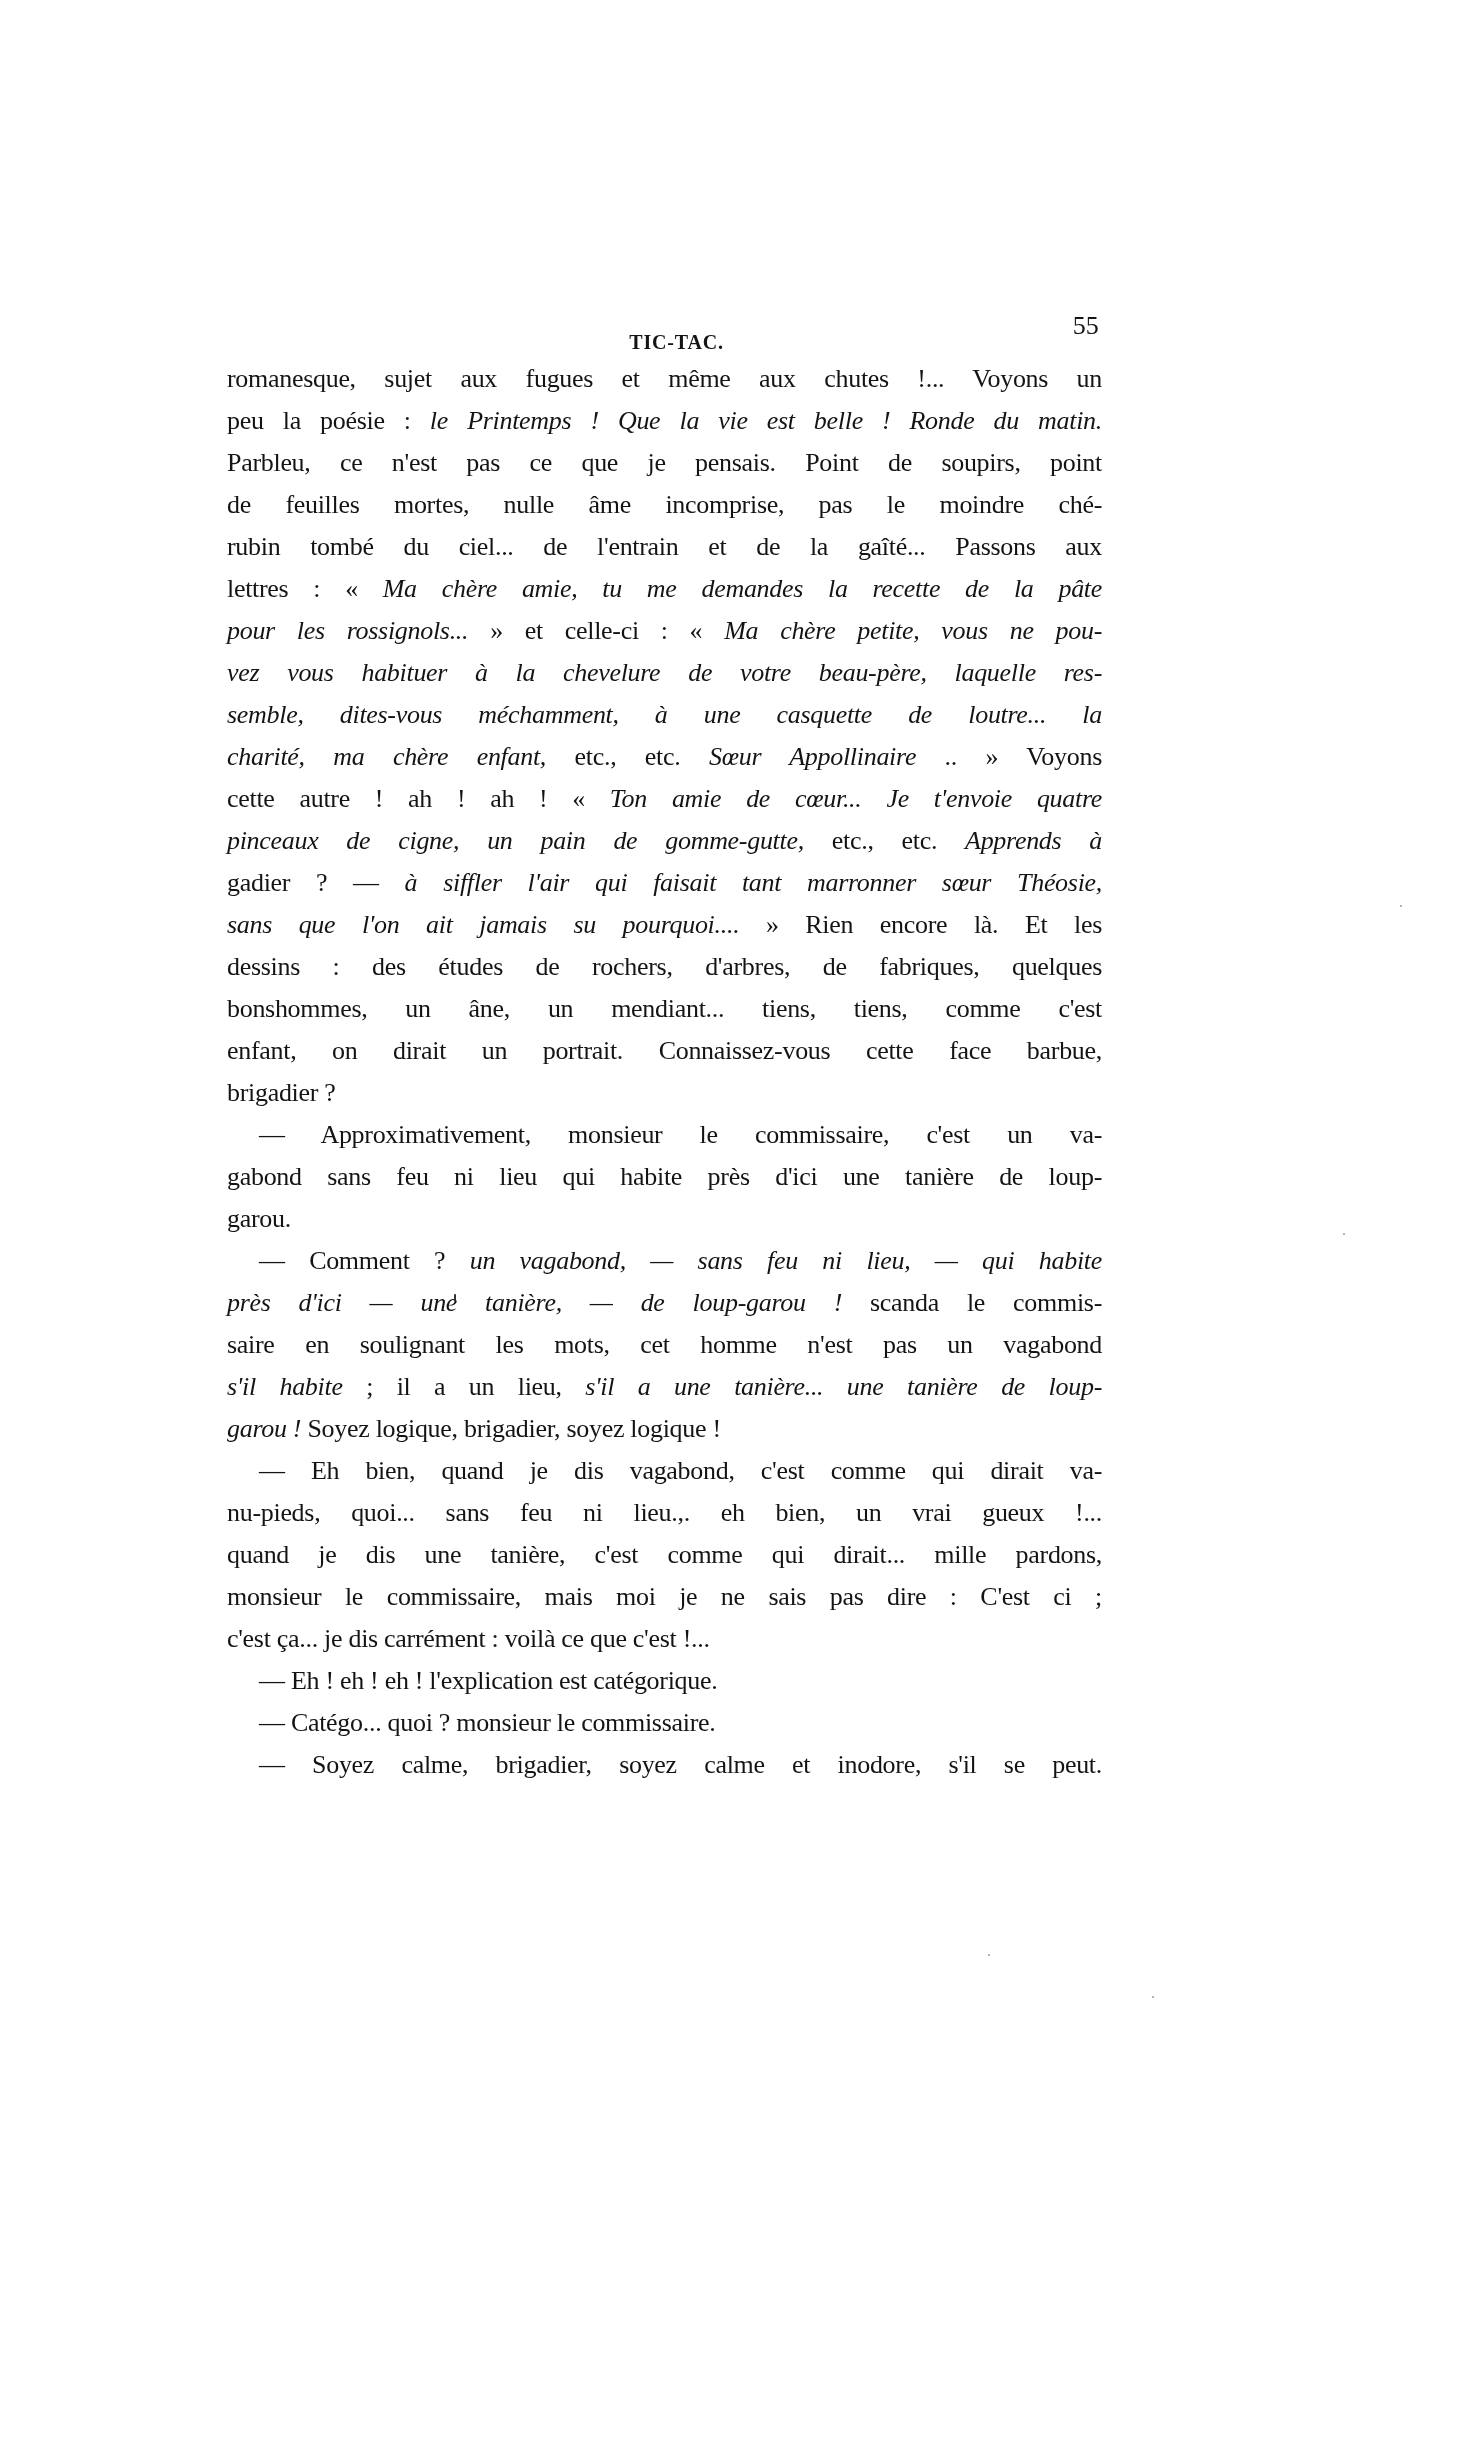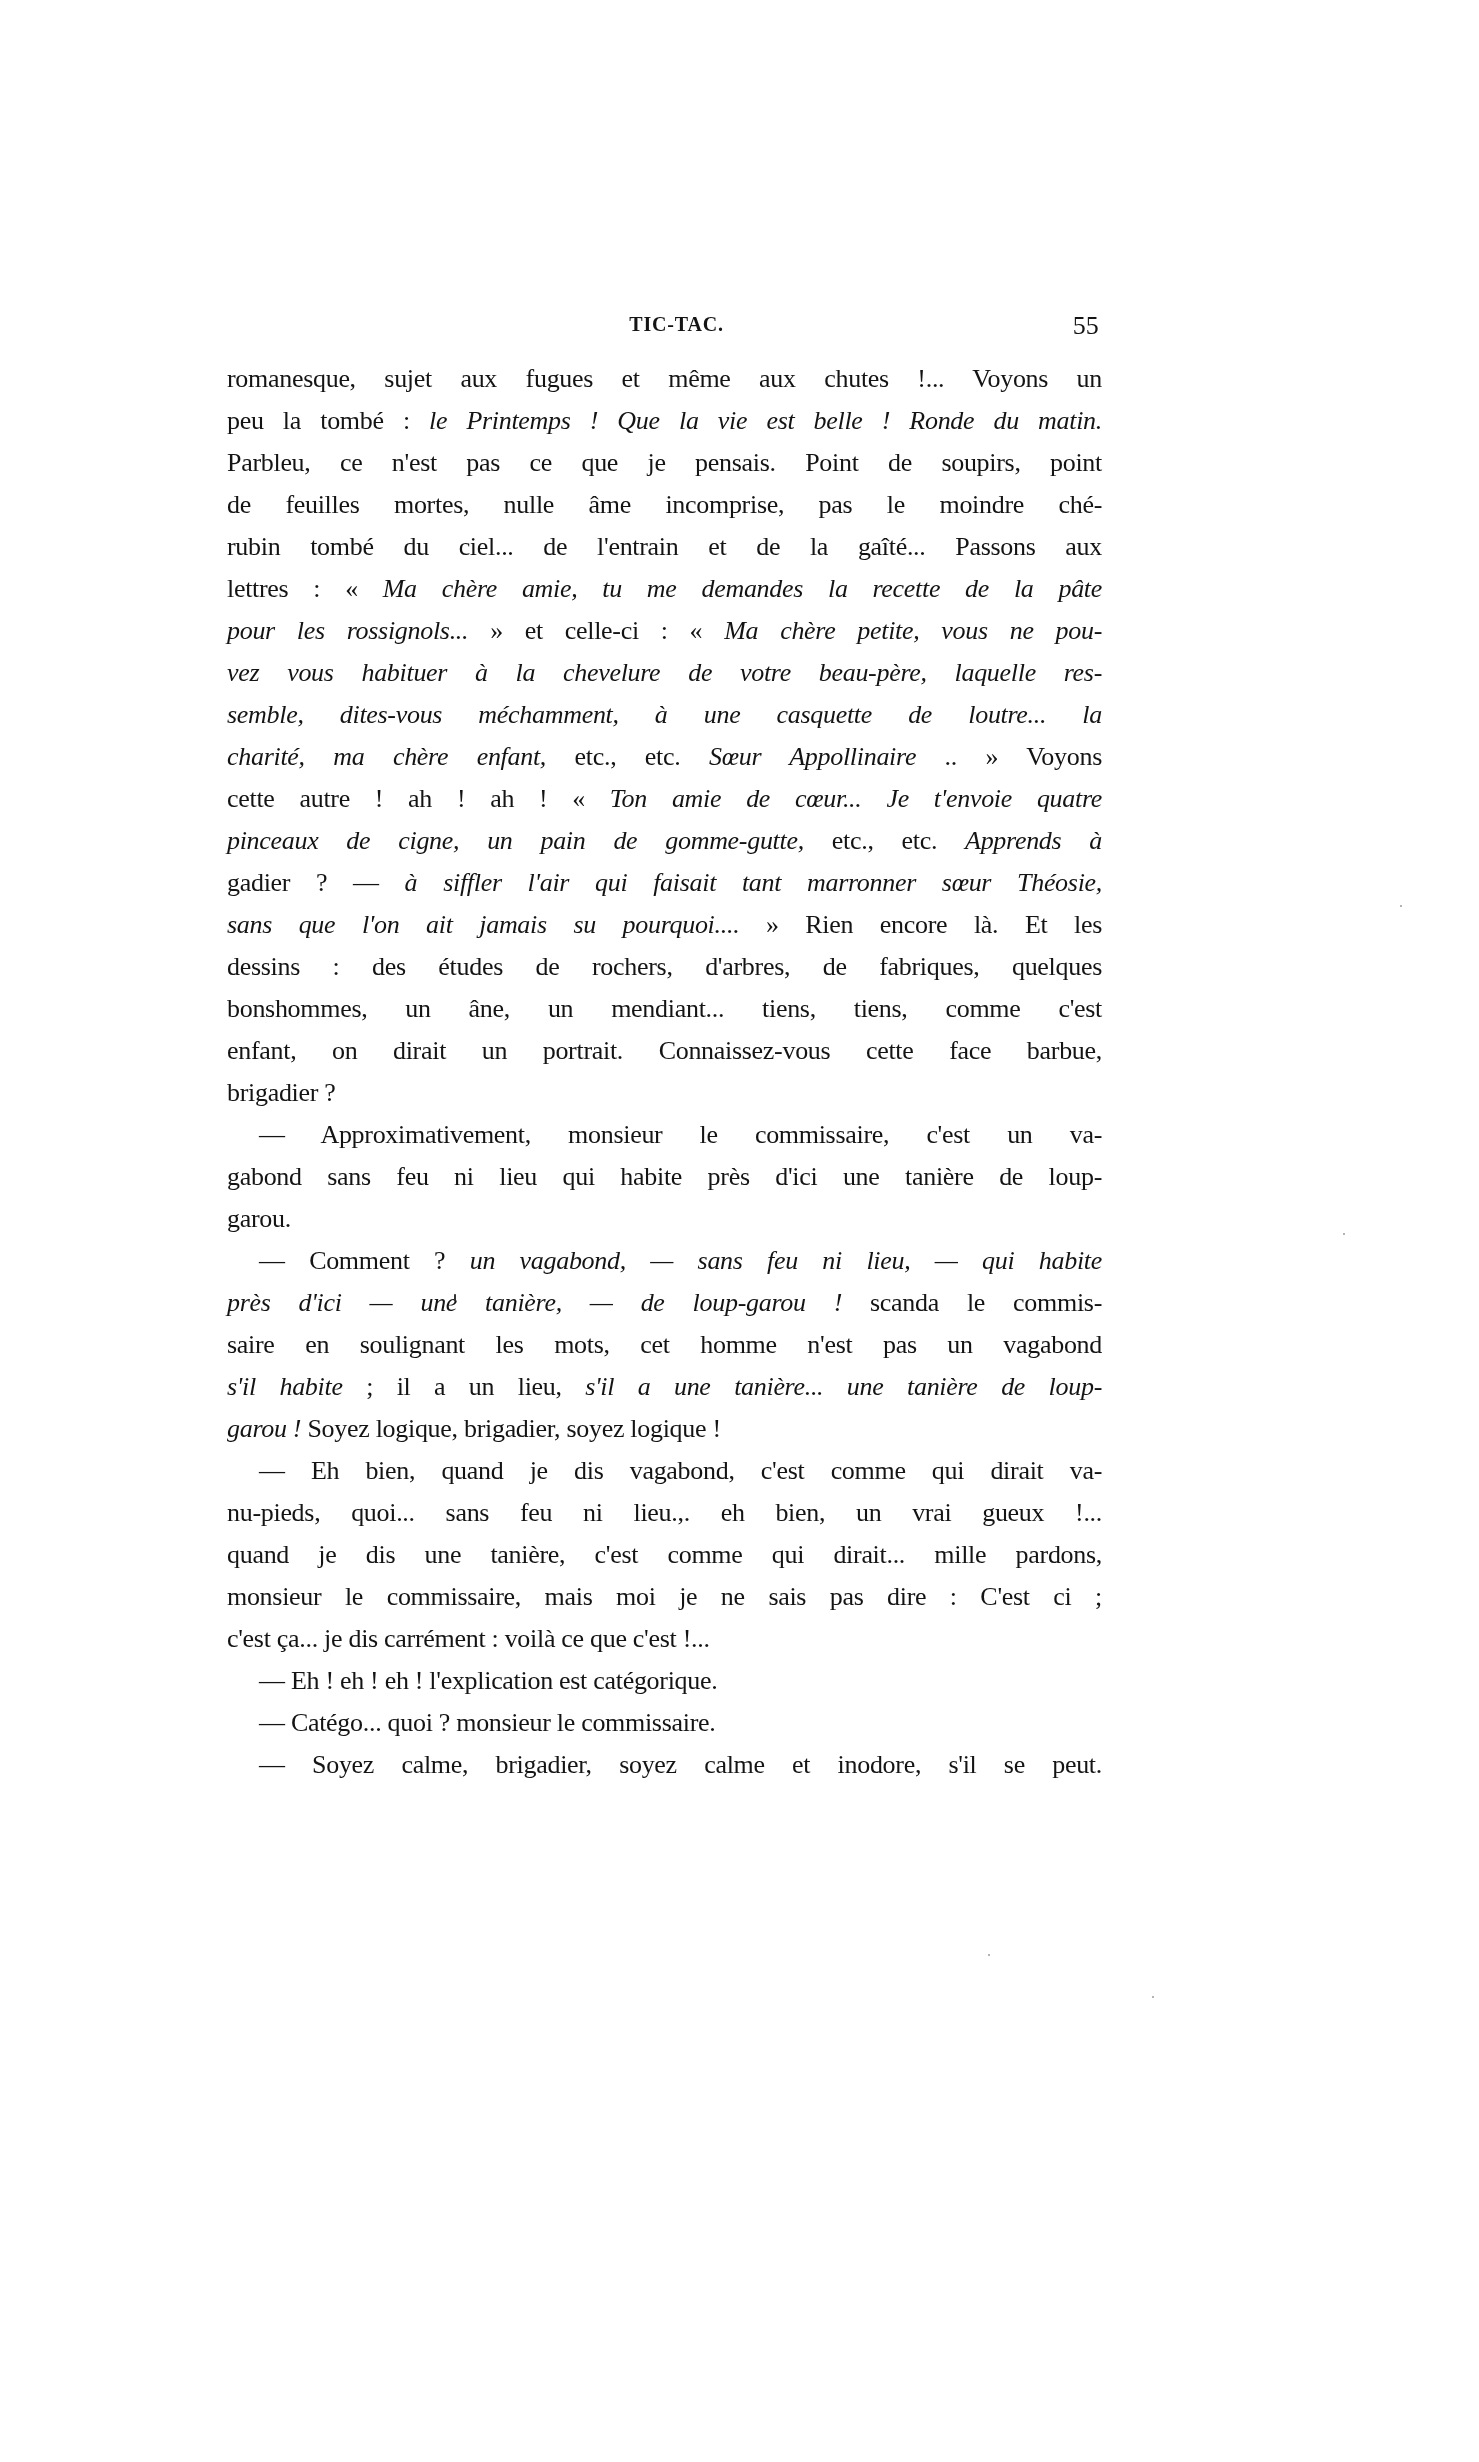--- a/index.html
+++ b/index.html
@@ -27,21 +27,21 @@
     width: 875px;
     height: 32px;
   }
   .running-title {
     position: absolute;
     left: 0; right: 0;
     text-align: center;
     font-size: 20px;
     letter-spacing: 0.8px;
     font-weight: bold;
-    top: 6px;
+    top: 24px;
     padding-left: 24px;
   }
   .page-number {
     position: absolute;
     right: 3.2px;
     top: 4px;
     font-size: 26px;
   }
   .text-block {
     position: absolute;
@@ -80,21 +80,21 @@
 
 <div class="page">
 
   <div class="running-head">
     <span class="running-title">TIC-TAC.</span>
     <span class="page-number">55</span>
   </div>
 
   <div class="text-block" id="text-block">
       <div class="line"><span>romanesque, sujet aux fugues et même aux chutes !... Voyons un</span></div>
-      <div class="line"><span>peu la tombé : </span><span class="it">le Printemps ! Que la vie est belle ! Ronde du matin.</span></div>
+      <div class="line"><span>peu la poésie : </span><span class="it">le Printemps ! Que la vie est belle ! Ronde du matin.</span></div>
       <div class="line"><span>Parbleu, ce n'est pas ce que je pensais. Point de soupirs, point</span></div>
       <div class="line"><span>de feuilles mortes, nulle âme incomprise, pas le moindre ché-</span></div>
       <div class="line"><span>rubin tombé du ciel... de l'entrain et de la gaîté... Passons aux</span></div>
       <div class="line"><span>lettres : « </span><span class="it">Ma chère amie, tu me demandes la recette de la pâte</span></div>
       <div class="line"><span class="it">pour les rossignols...</span><span> » et celle-ci : « </span><span class="it">Ma chère petite, vous ne pou-</span></div>
       <div class="line"><span class="it">vez vous habituer à la chevelure de votre beau-père, laquelle res-</span></div>
       <div class="line"><span class="it">semble, dites-vous méchamment, à une casquette de loutre... la</span></div>
       <div class="line"><span class="it">charité, ma chère enfant,</span><span> etc., etc. </span><span class="it">Sœur Appollinaire</span><span> .. » Voyons</span></div>
       <div class="line"><span>cette autre ! ah ! ah ! « </span><span class="it">Ton amie de cœur... Je t'envoie quatre</span></div>
       <div class="line"><span class="it">pinceaux de cigne, un pain de gomme-gutte,</span><span> etc., etc. </span><span class="it">Apprends à</span></div>

